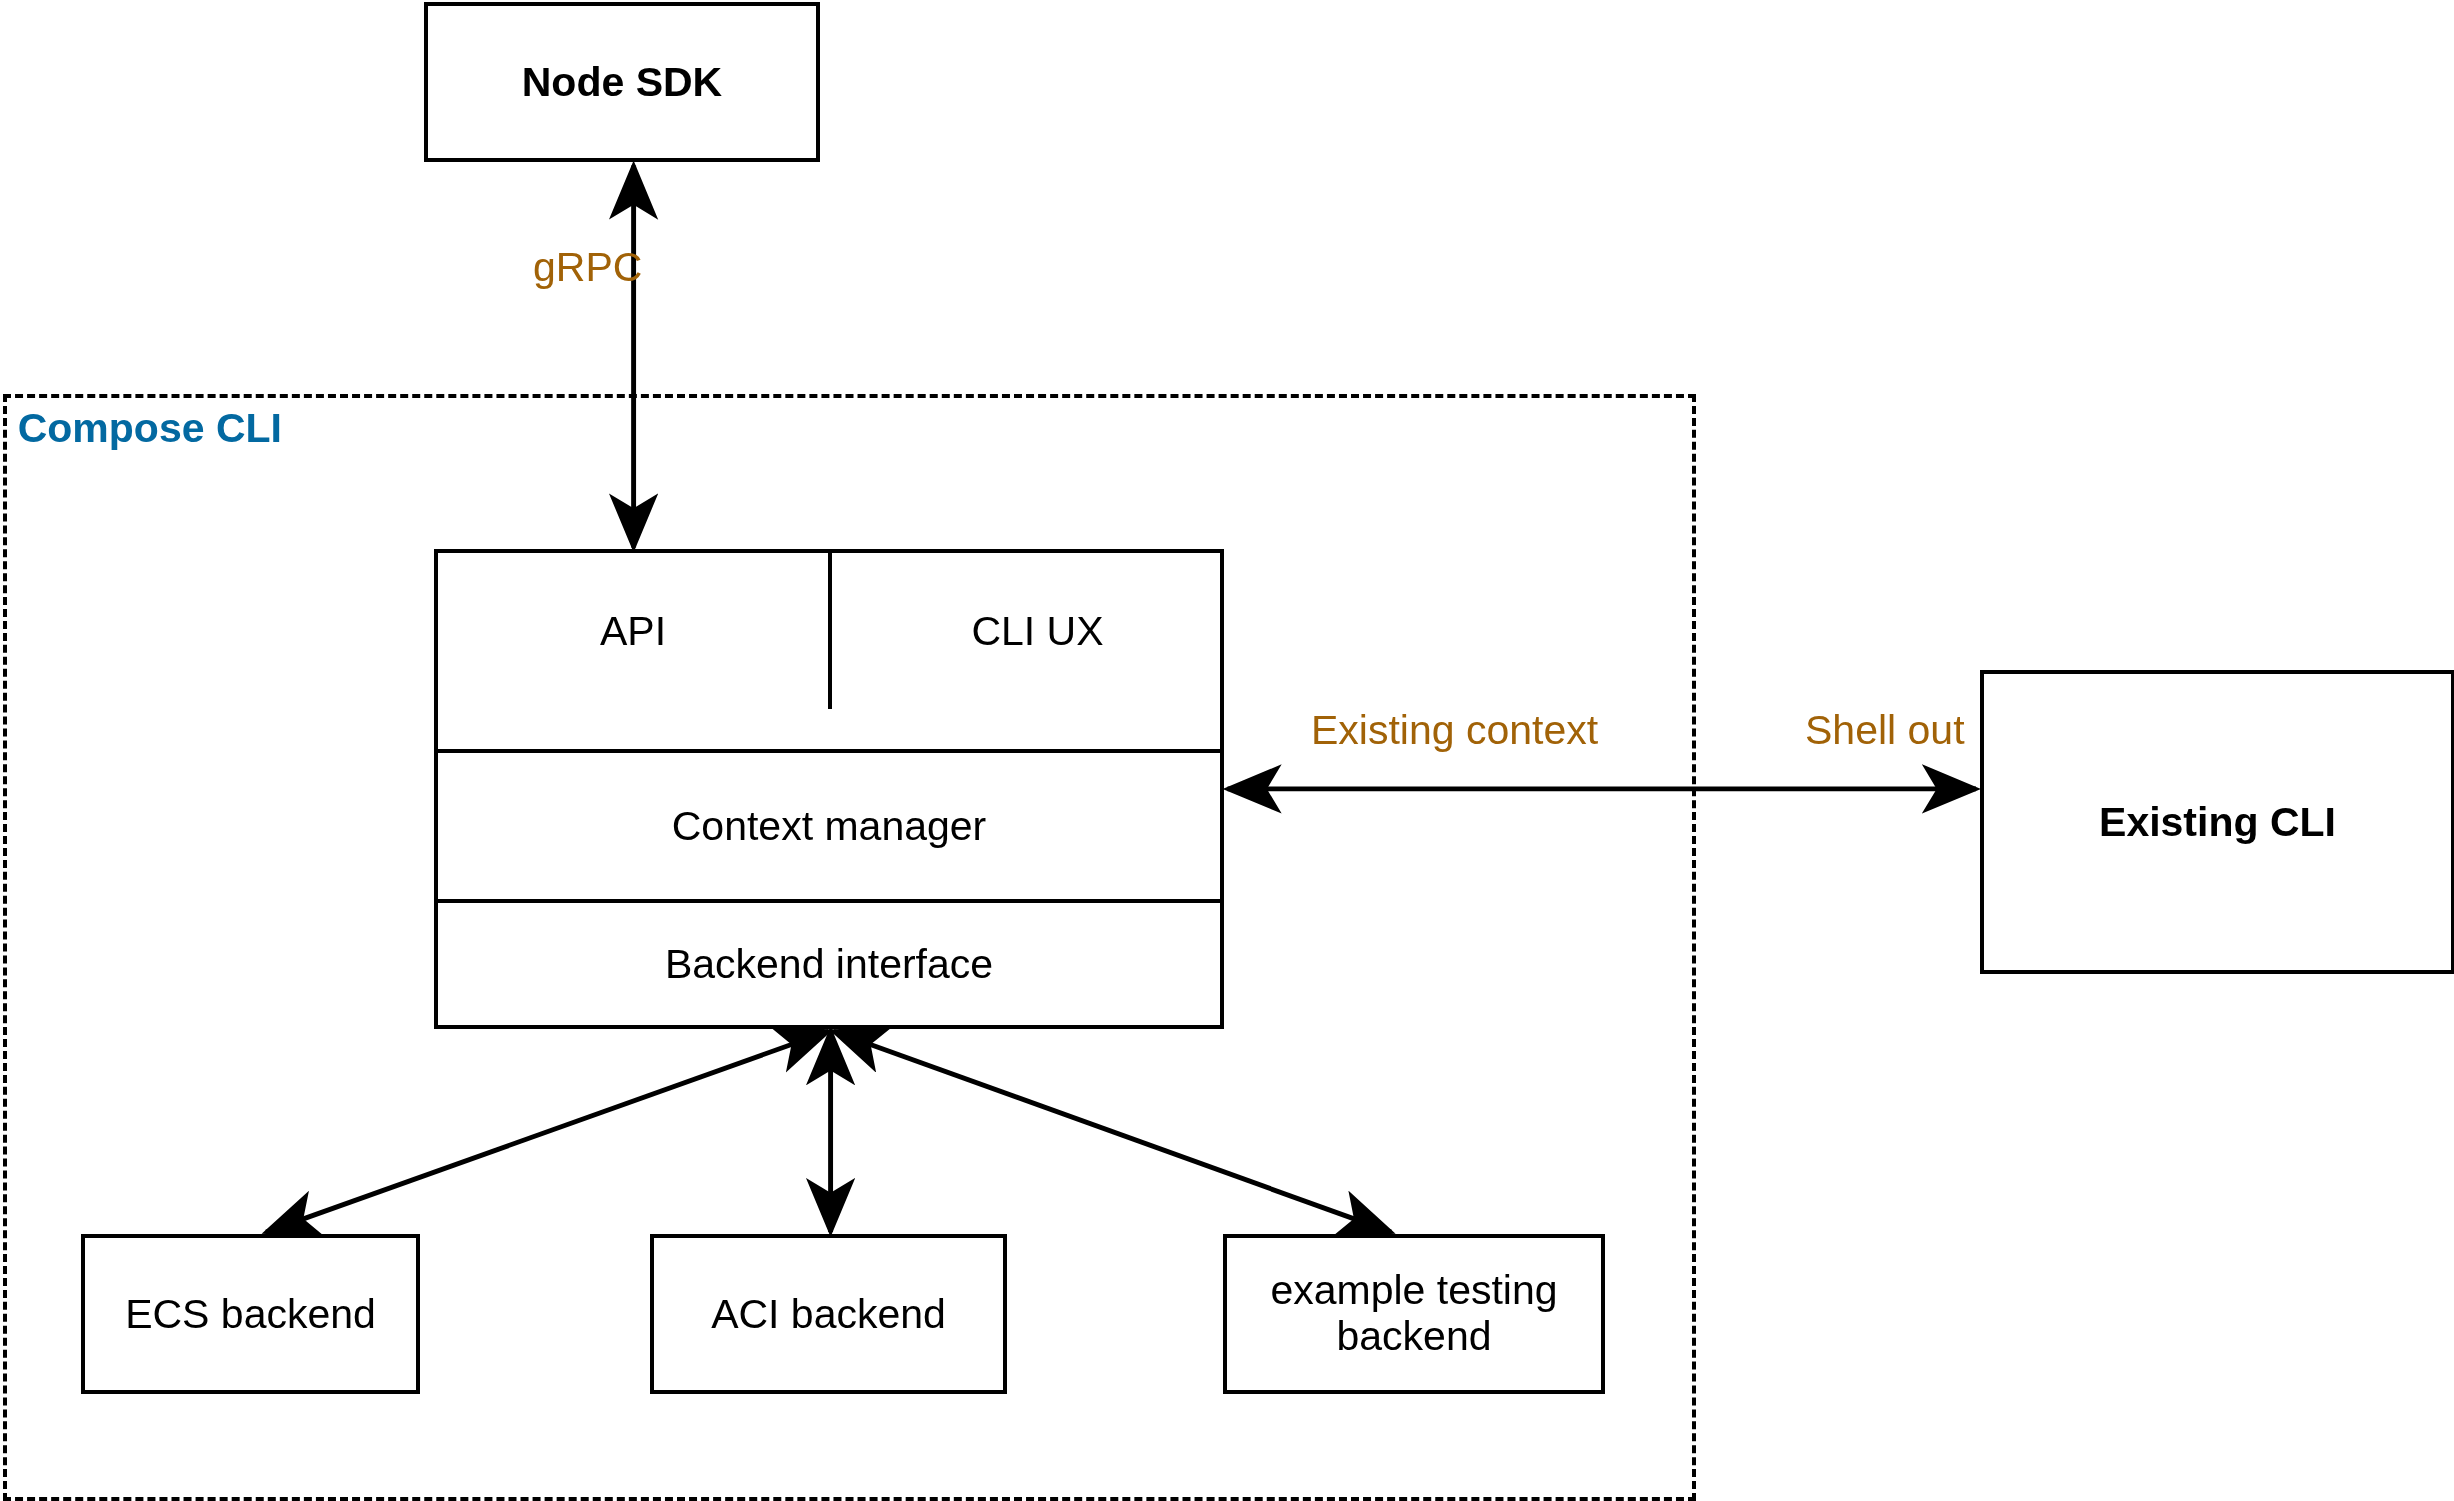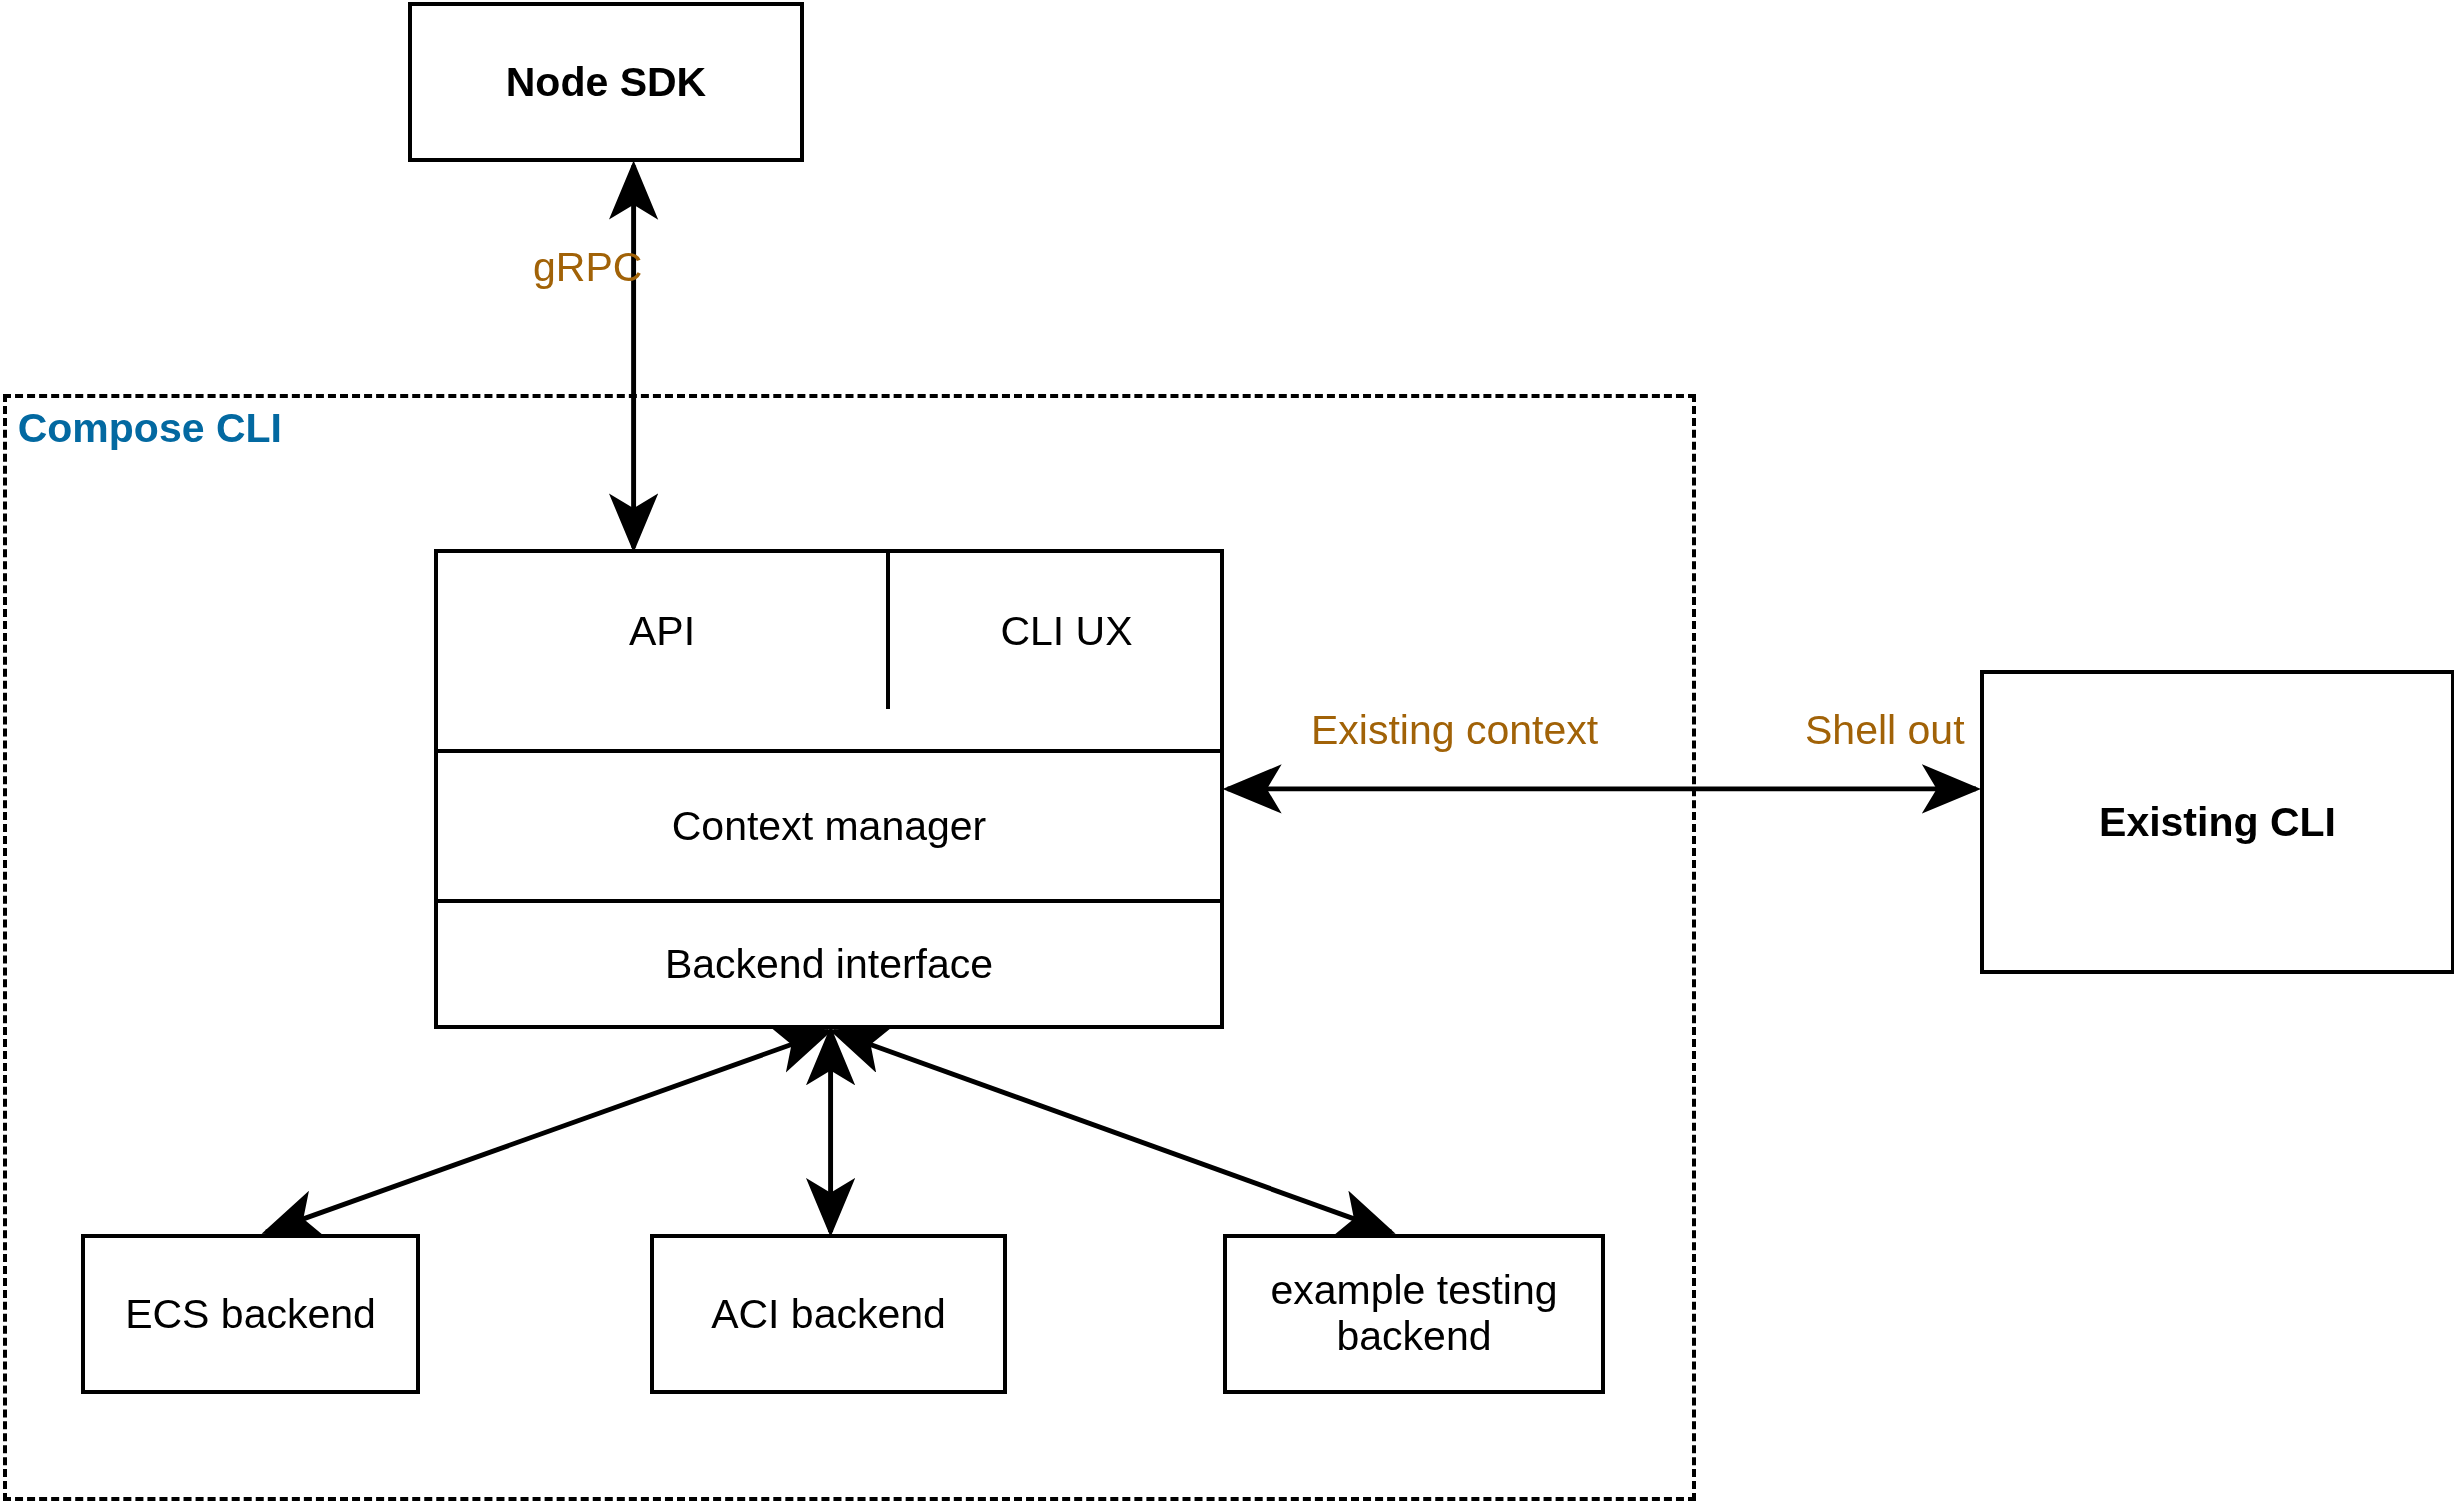--- a/index.html
+++ b/index.html
@@ -35,21 +35,21 @@
   }
   .node .label {
     font-size: 41px;
     line-height: 1.18;
     padding: 0 9.9px;
   }
   .node.bold .label {
     font-weight: bold;
   }
   
-  #node-sdk { left: 408px; top: 2px; width: 396px; height: 160px; text-align: center; }
+  #node-sdk { left: 424px; top: 2px; width: 396px; height: 160px; text-align: center; }
   
   #compose-stack {
     position: absolute;
     left: 434px;
     top: 549px;
     width: 790px;
     height: 480px;
     box-sizing: border-box;
     border: 4.9px solid #000000;
     background: #ffffff;
@@ -65,21 +65,21 @@
   .stack-row.mid { height: 150px; border-top: 4.9px solid #000000; margin-top: 40px; }
   .stack-row.bot { flex: 1; border-top: 4.9px solid #000000; }
   .cell {
     box-sizing: border-box;
     display: flex;
     align-items: center;
     justify-content: center;
     text-align: center;
     font-size: 41px;
   }
-  .cell.half-left { width: 448px; }
+  .cell.half-left { width: 390px; }
   .cell.half-right { flex: 1; border-left: 4.9px solid #000000; padding-left: 23px; }
   .cell.full { flex: 1; }
   
   #existing-cli { left: 1980px; top: 670px; width: 475px; height: 304px; }
   
   #ecs-backend { left: 81px; top: 1234px; width: 339px; height: 160px; }
   #aci-backend { left: 650px; top: 1234px; width: 357px; height: 160px; }
   #example-backend { left: 1223px; top: 1234px; width: 382px; height: 160px; }
   #example-backend .label { line-height: 1.12; }
   

